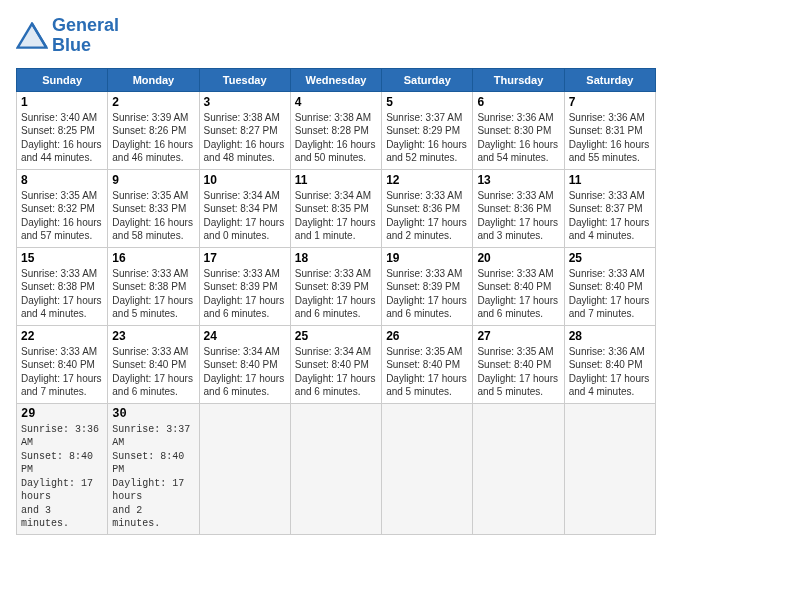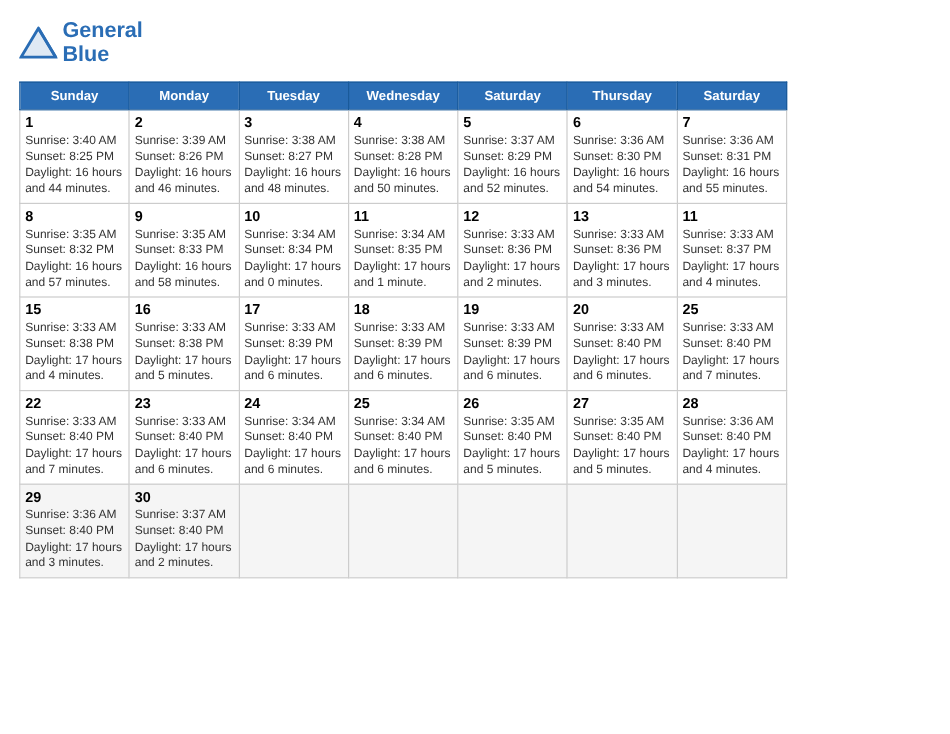--- a/index.html
+++ b/index.html
@@ -69,20 +69,21 @@
     .calendar td {
       border: 1px solid #ccc;
       padding: 3px 4px;
       vertical-align: top;
       width: calc(100% / 7);
       height: 78px;
       background: #fff;
     }
     .calendar tr:last-child td {
       background: #f5f5f5;
+      font-family: Liberation Mono, monospace;
     }
     .day-number {
       font-size: 12px;
       font-weight: bold;
       display: block;
       margin-bottom: 2px;
     }
     .day-info {
       font-size: 10px;
       color: #333;

